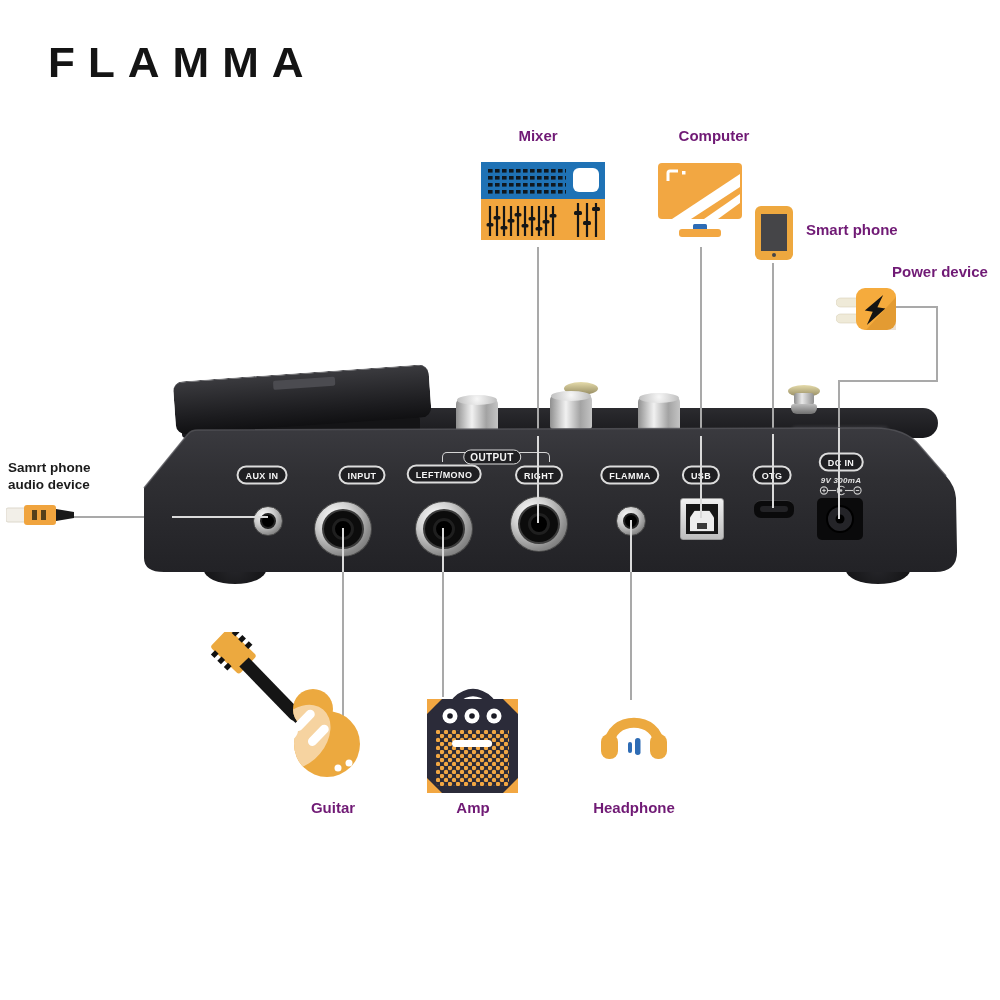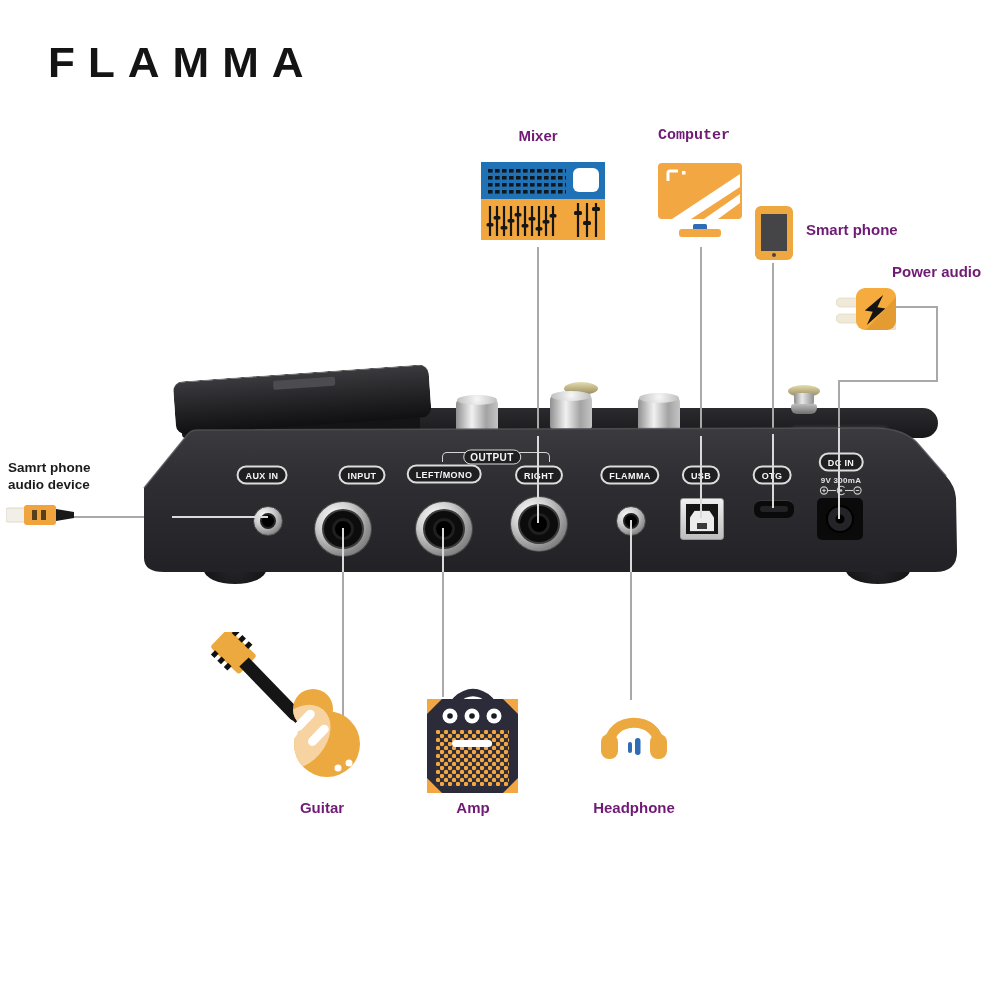--- a/index.html
+++ b/index.html
@@ -133,21 +133,21 @@
   <div class="pill small" style="left:492px;top:457px;">OUTPUT</div>
 
   <div class="pill" style="left:262px;top:475px;">AUX IN</div>
   <div class="pill" style="left:343px;top:475px;margin-left:19px;">INPUT</div>
   <div class="pill" style="left:444px;top:474px;">LEFT/MONO</div>
   <div class="pill" style="left:539px;top:475px;">RIGHT</div>
   <div class="pill" style="left:630px;top:475px;">FLAMMA</div>
   <div class="pill" style="left:701px;top:475px;">USB</div>
   <div class="pill" style="left:772px;top:475px;">OTG</div>
   <div class="pill" style="left:841px;top:462px;">DC IN</div>
-  <div class="dc-spec" style="left:841px;top:480px;">9V 300mA</div>
+  <div class="dc-spec" style="left:841px;top:480px;font-style:italic;">9V 300mA</div>
   <svg class="abs" style="left:818px;top:485px;z-index:5;" width="46" height="11" viewBox="0 0 46 11">
     <g stroke="#cccccc" stroke-width="1.1" fill="none">
       <circle cx="6" cy="5.5" r="3.6"></circle>
       <path d="M 6 3.8 V 7.2 M 4.3 5.5 H 7.7"></path>
       <path d="M 10 5.5 H 18"></path>
       <path d="M 26.5 2.6 A 4.2 4.2 0 1 0 26.5 8.4"></path>
       <path d="M 27 5.5 H 35"></path>
       <circle cx="39.5" cy="5.5" r="3.6"></circle>
       <path d="M 37.8 5.5 H 41.2"></path>
     </g>
@@ -230,21 +230,21 @@
       <rect x="47.5" y="55" width="7" height="3.5" rx="1.5"></rect>
         <rect x="54.5" y="65" width="7" height="3.5" rx="1.5"></rect>
       <rect x="61.5" y="58" width="7" height="3.5" rx="1.5"></rect>
         <rect x="68.5" y="52" width="7" height="3.5" rx="1.5"></rect>
       <rect x="93" y="49" width="8" height="4" rx="1.5"></rect>
         <rect x="102" y="59" width="8" height="4" rx="1.5"></rect>
       <rect x="111" y="45" width="8" height="4" rx="1.5"></rect>
     </g>
   </svg>
 
-  <div class="abs dev-label centered" style="left:694px;top:127px;font-family:Liberation Mono, monospace;">Computer</div>
+  <div class="abs dev-label centered" style="left:714px;top:127px;">Computer</div>
   <svg class="abs icon" style="left:656px;top:161px;" width="88" height="78" viewBox="0 0 88 78">
     <defs>
         <clipPath id="monClip">
           <rect x="2" y="2" width="84" height="56" rx="4"></rect>
         </clipPath>
       </defs>
     <rect x="2" y="2" width="84" height="56" rx="4" fill="#F2A742"></rect>
     <g clip-path="url(#monClip)" fill="#ffffff">
       <polygon points="16,58 84,13 84,26 35,58"></polygon>
       <polygon points="48,58 84,33 84,42 62,58"></polygon>
@@ -255,21 +255,21 @@
     <rect x="23" y="68" width="42" height="8" rx="3" fill="#F2A742"></rect>
   </svg>
 
   <svg class="abs icon" style="left:754px;top:205px;" width="40" height="56" viewBox="0 0 40 56">
     <rect x="1" y="1" width="38" height="54" rx="6" fill="#EEA83F"></rect>
     <rect x="7" y="9" width="26" height="37" fill="#454548"></rect>
     <circle cx="20" cy="50" r="2" fill="#454548"></circle>
   </svg>
   <div class="abs dev-label" style="left:806px;top:221px;">Smart phone</div>
 
-  <div class="abs dev-label" style="left:892px;top:263px;">Power audio</div>
+  <div class="abs dev-label" style="left:892px;top:263px;">Power device</div>
   <svg class="abs icon" style="left:836px;top:285px;" width="62" height="48" viewBox="0 0 62 48">
     <rect x="0" y="13" width="24" height="9" rx="4.5" fill="#EFEAD8" stroke="#d9d2ba" stroke-width="0.6"></rect>
     <rect x="0" y="29" width="24" height="9" rx="4.5" fill="#EFEAD8" stroke="#d9d2ba" stroke-width="0.6"></rect>
     <rect x="20" y="3" width="40" height="42" rx="9" fill="#F5AB3D"></rect>
     <path d="M 60 12 L 60 45 Q 60 45 30 45 Z" fill="rgba(150,85,0,0.18)"></path>
     <polygon points="45,9 29,27 37,27 33,41 49,22 41,22" fill="#141414" transform="rotate(8 39 25)"></polygon>
   </svg>
 
   <div class="abs aux-label" style="left:8px;top:459px;">
     <div>Samrt phone</div>
@@ -306,21 +306,21 @@
     <circle cx="127" cy="112" r="33" fill="#ECA93F"></circle>
     <g clip-path="url(#gbody)">
       <ellipse cx="100" cy="105" rx="26" ry="36" fill="#F6D3A0" transform="rotate(40 100 105)"></ellipse>
     </g>
     <circle cx="87" cy="98" r="11" fill="#ffffff"></circle>
     <rect x="91" y="84" width="26" height="9" rx="4.5" fill="#ffffff" transform="rotate(-46 104 88)"></rect>
     <rect x="105" y="99" width="26" height="9" rx="4.5" fill="#ffffff" transform="rotate(-46 118 103)"></rect>
     <circle cx="138" cy="136" r="3.5" fill="#ffffff"></circle>
     <circle cx="149" cy="131" r="3.5" fill="#ffffff"></circle>
   </svg>
-  <div class="abs dev-label centered" style="left:322px;top:799px;">Guitar</div>
+  <div class="abs dev-label centered" style="left:333px;top:799px;">Guitar</div>
 
   <svg class="abs icon" style="left:424px;top:686px;" width="98" height="112" viewBox="0 0 98 112">
     <defs>
       <pattern id="ampdots" width="8" height="8" patternUnits="userSpaceOnUse">
         <circle cx="2" cy="2" r="2.2" fill="#F2A742"></circle>
         <circle cx="6" cy="6" r="2.2" fill="#F2A742"></circle>
       </pattern>
     </defs>
     <path d="M 32 14 Q 49 -1 66 14" fill="none" stroke="#2B2B39" stroke-width="7" stroke-linecap="round"></path>
     <rect x="3" y="13" width="91" height="94" rx="13" fill="#2B2B39"></rect>

